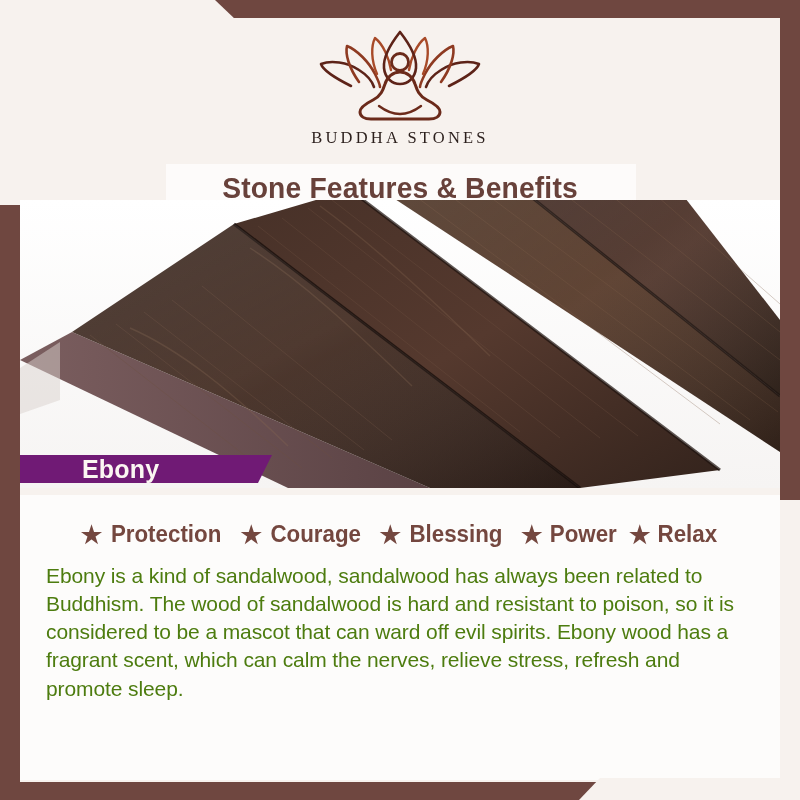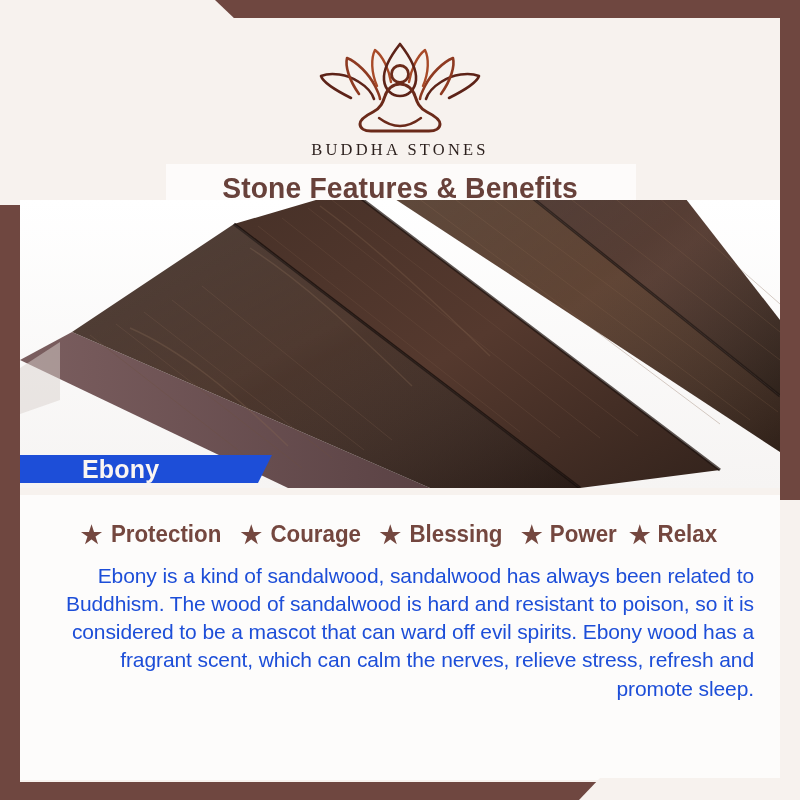--- a/index.html
+++ b/index.html
@@ -39,21 +39,21 @@
   .rail-tl{
     position:absolute;left:0;top:0;width:20px;height:205px;background:#f7f2ee;
   }
   
   .rail-br{
     position:absolute;right:0;bottom:0;width:20px;height:300px;background:#f7f2ee;
   }
 
   
   .logo-area{
-    position:absolute;left:0;top:12px;width:760px;height:128px;
+    position:absolute;left:0;top:0;width:760px;height:128px;
     display:flex;flex-direction:column;align-items:center;justify-content:flex-start;
   }
   .lotus{margin-top:8px;}
   .brand{
     font-family:"Liberation Serif", serif;
     font-size:16.5px;letter-spacing:3.2px;color:#2b1f1c;
     margin-top:2px;font-weight:400;
   }
 
   
@@ -76,21 +76,21 @@
   
   .hero{
     position:absolute;left:0;top:182px;width:760px;height:288px;
     overflow:hidden;background:#fbfafa;
   }
   .hero svg{display:block;}
 
   
   .ribbon{
     position:absolute;left:0;top:437px;width:252px;height:28px;
-    background:#1d4ed8;
+    background:#701a75;
     clip-path:polygon(0 0,252px 0,232px 40px,0 40px);
     display:flex;align-items:center;
   }
   .ribbon-label{
     color:#fbf6f2;font-size:25px;font-weight:700;
     margin-left:62px;letter-spacing:.2px;
   }
 
   
   .content{
@@ -105,25 +105,25 @@
     white-space:nowrap;
   }
   .feat{display:inline-flex;align-items:center;}
   .feat .star{font-size:24px;line-height:1;margin-right:6px;}
   .feat + .feat{margin-left:16px;}
   .feat.tight + .feat.tight{margin-left:10px;}
   .feat .flabel{transform:scaleX(.95);display:inline-block;}
 
   .paragraph{
     margin:14px 26px 16px 26px;
-    color:#1d4ed8;
+    color:#4d7c0f;
     font-size:21px;
     line-height:1.34;
     font-weight:400;
-    text-align:right;
+    text-align:left;
     letter-spacing:-.1px;
   }
 </style>
 </head>
 <body>
 
 <div id="poster">
 
   <div class="page-body">
 

